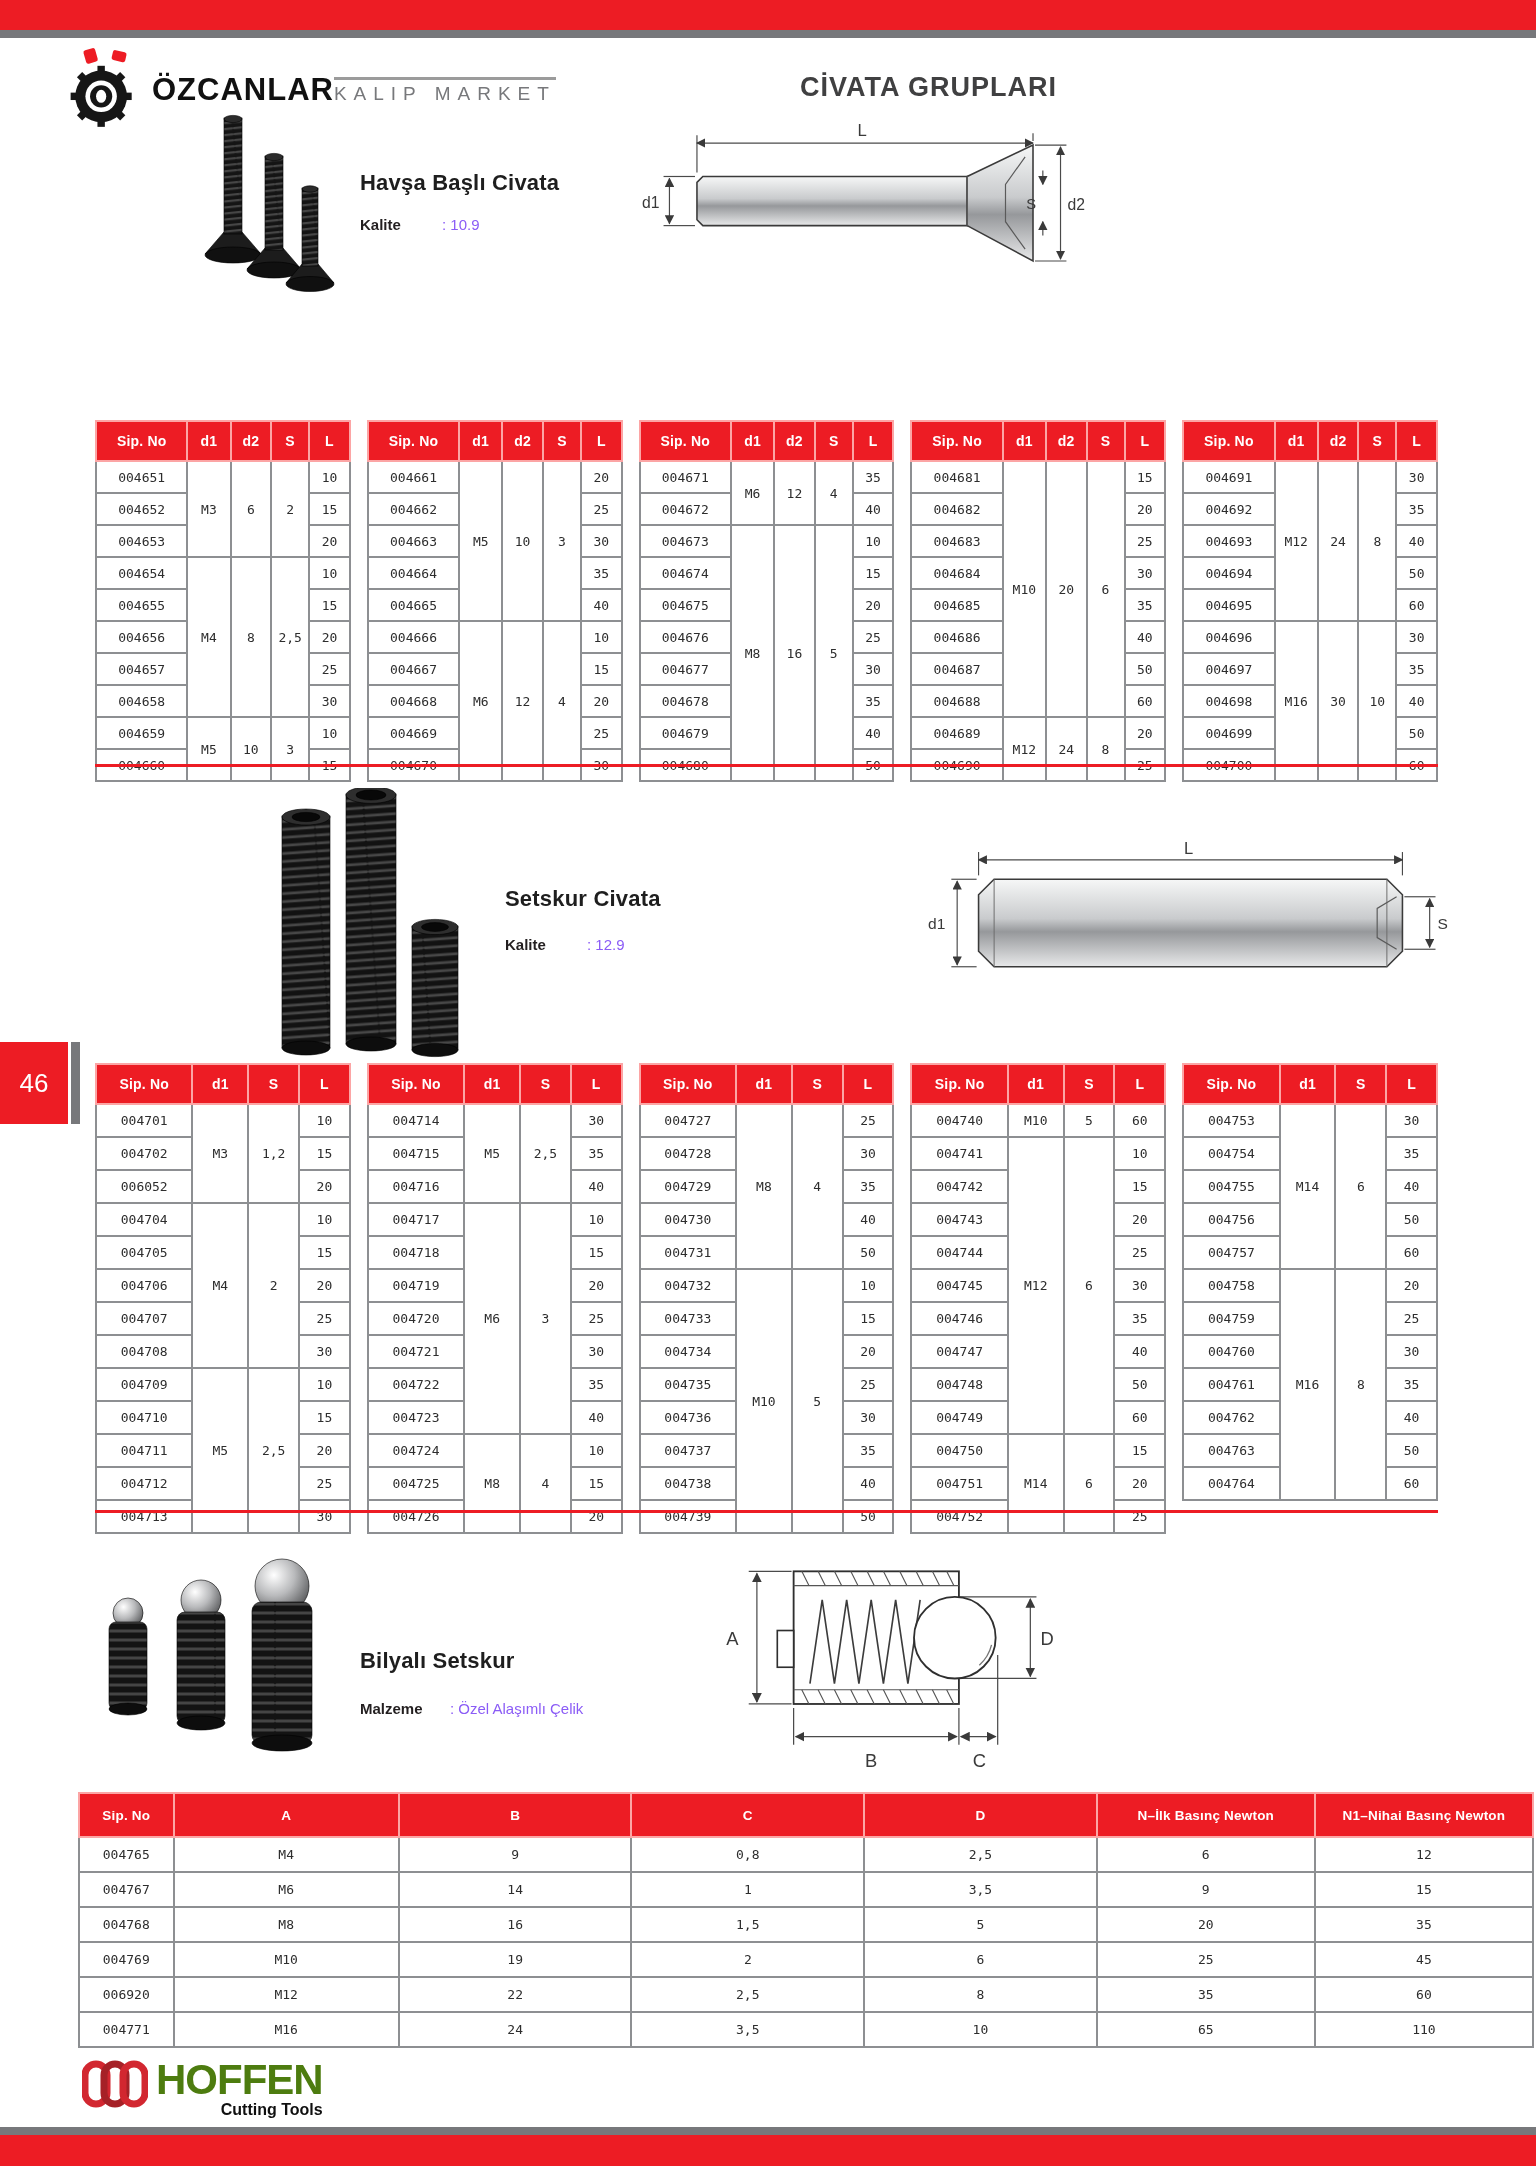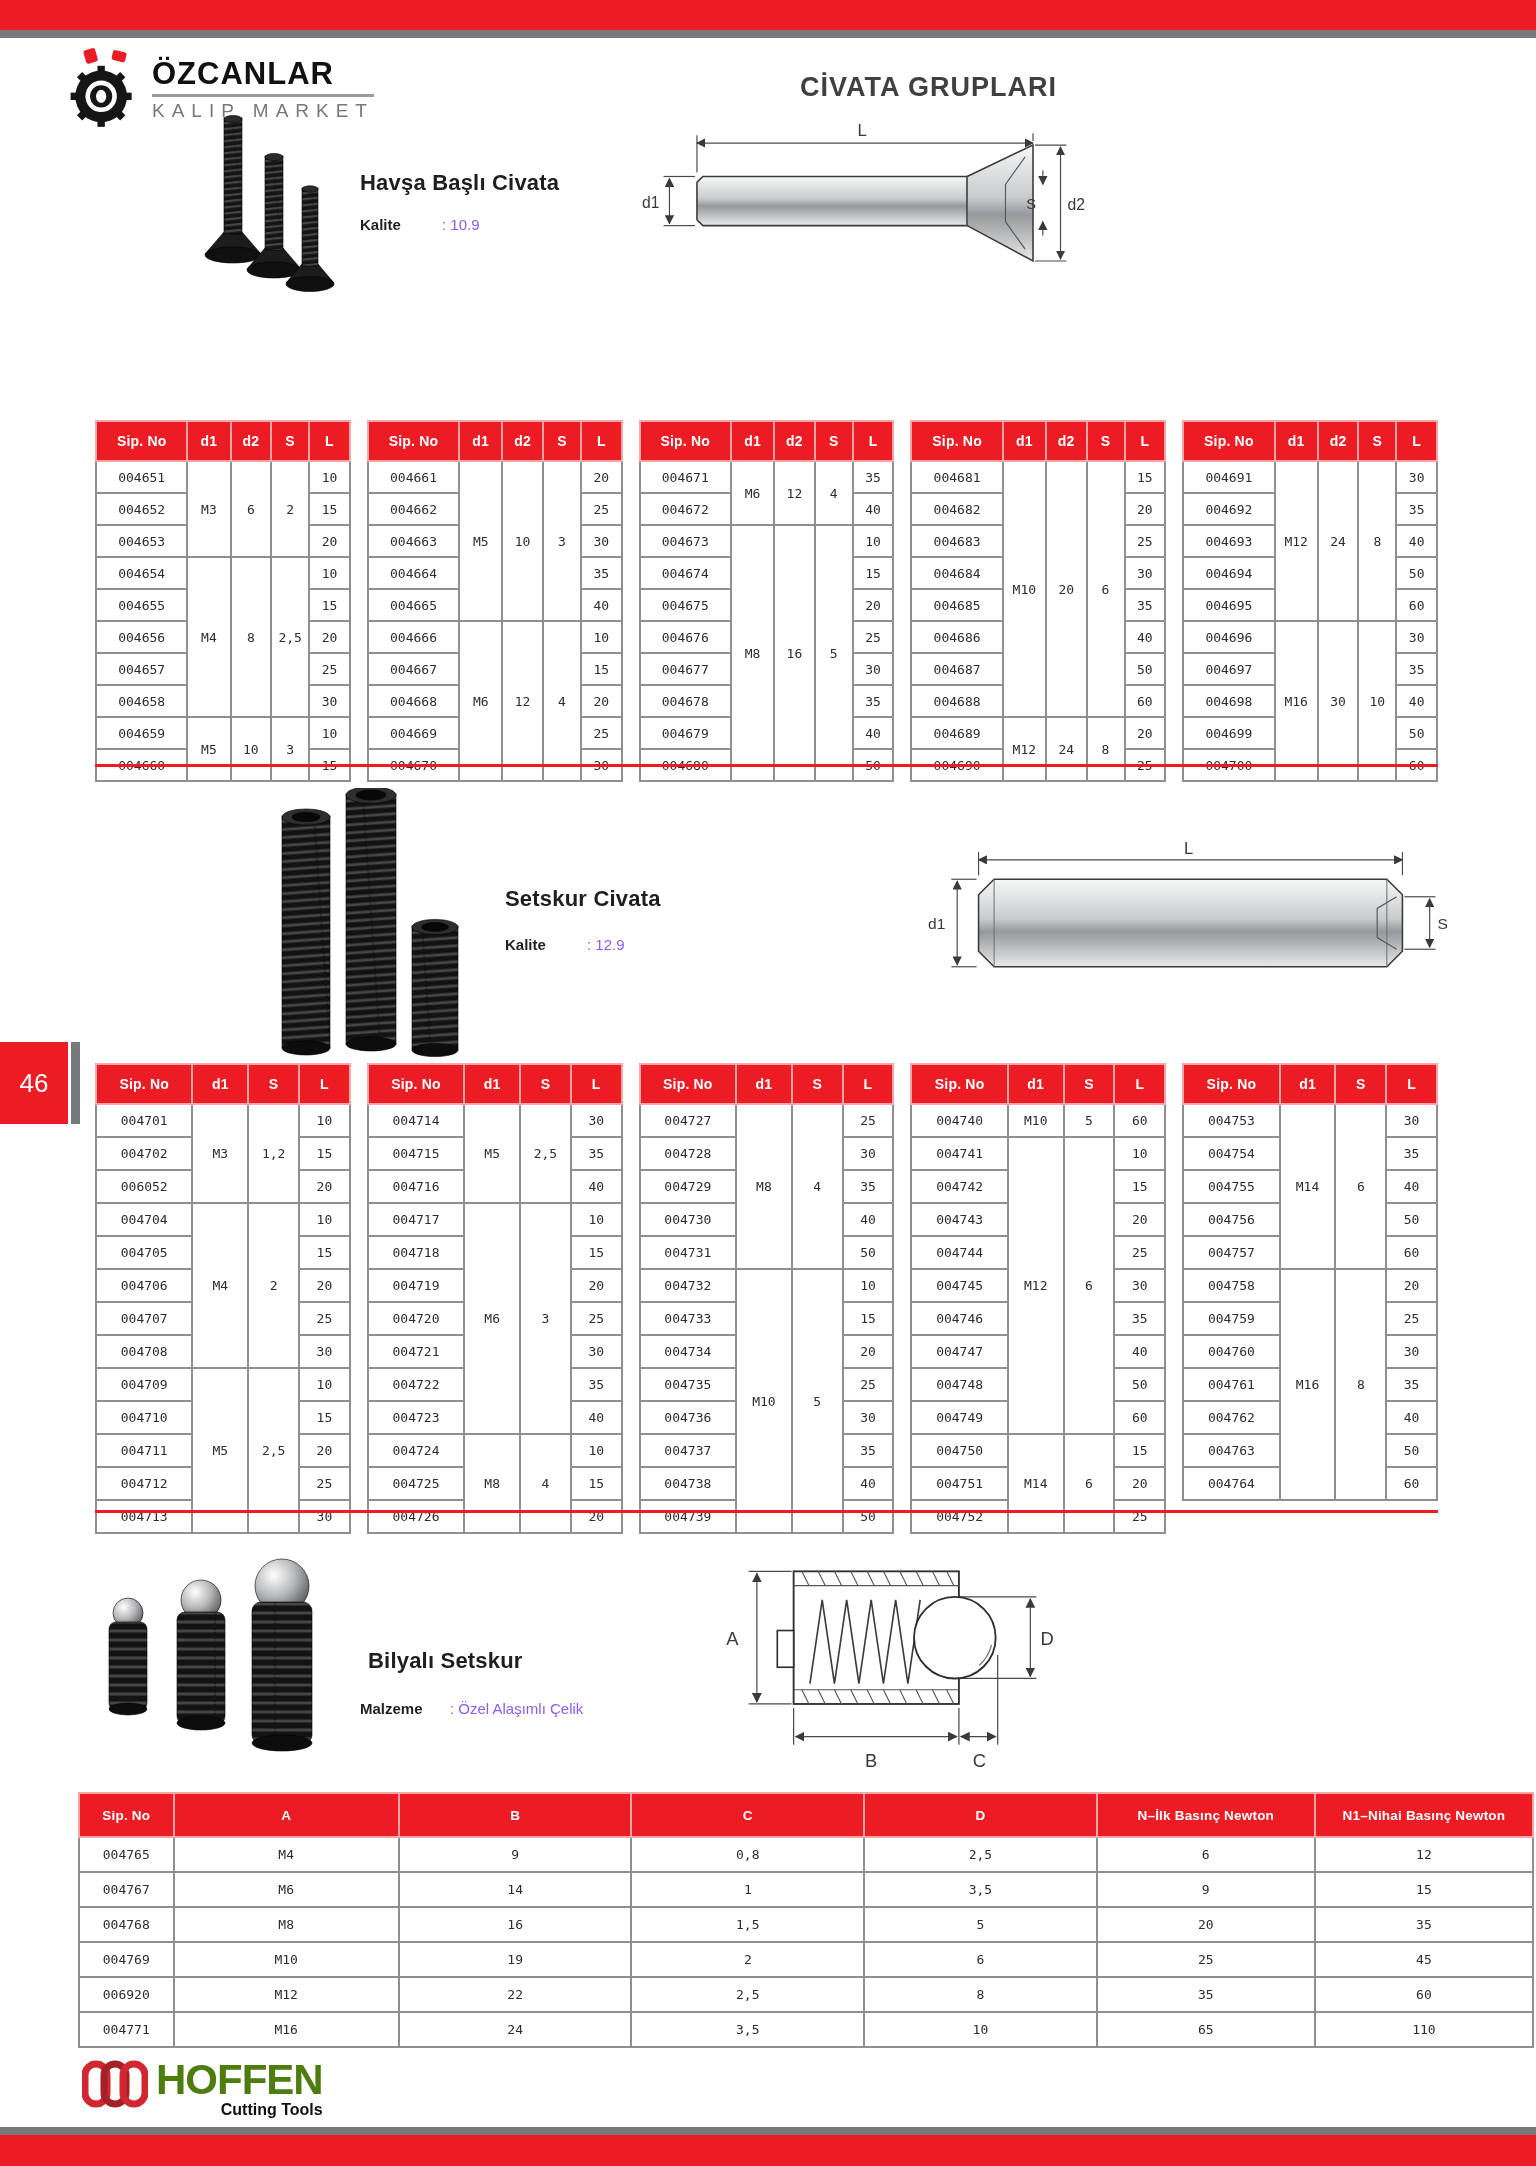--- a/index.html
+++ b/index.html
@@ -8,21 +8,21 @@
   .abs{position:absolute;}
 
   
   .bar-red-top{left:0;top:0;width:1536px;height:30px;background:#ED1C24;}
   .bar-gray-top{left:0;top:30px;width:1536px;height:8px;background:#77787B;}
   .bar-gray-bot{left:0;top:2127px;width:1536px;height:8px;background:#77787B;}
   .bar-red-bot{left:0;top:2135px;width:1536px;height:31px;background:#ED1C24;}
 
   
   .brand{left:66px;top:46px;display:flex;align-items:center;gap:12px;}
-  .brand-text{display:flex;flex-direction:column;}
+  .brand-text{display:flex;flex-direction:row;}
   .brand-l1{font-size:31px;font-weight:800;letter-spacing:1px;color:#111;line-height:1.05;}
   .brand-l2{font-size:19px;font-weight:500;letter-spacing:7px;color:#77787B;border-top:3px solid #9b9b9b;
             padding-top:4px;margin-top:3px;line-height:1.1;}
   .page-title{left:800px;top:72px;font-size:27px;font-weight:600;color:#404041;letter-spacing:1px;}
 
   
   .sec-head{font-size:22px;font-weight:700;color:#1e1e1e;letter-spacing:.2px;}
   .spec{display:flex;font-size:15px;}
   .spec .lab{font-weight:700;width:82px;color:#231f20;}
   .spec .val{color:#8b5cf6;}
@@ -969,21 +969,21 @@
         <rect x="82" y="74" width="48" height="112" rx="8" fill="url(#rib3)"></rect>
         <ellipse cx="106" cy="185" rx="24" ry="7" fill="#0d0d0d"></ellipse>
 
         <circle cx="187" cy="48" r="27" fill="url(#ball3)"></circle>
         <rect x="157" y="64" width="60" height="142" rx="9" fill="url(#rib3)"></rect>
         <ellipse cx="187" cy="205" rx="30" ry="8" fill="#0d0d0d"></ellipse>
       </g>
     </svg>
   </div>
 
-  <div class="abs sec-head" style="left:368px;top:1648px;">Bilyalı Setskur</div>
+  <div class="abs sec-head" style="left:360px;top:1648px;">Bilyalı Setskur</div>
   <div class="abs spec" style="left:360px;top:1700px;">
     <span class="lab" style="width:90px;">Malzeme</span>
     <span class="val">: Özel Alaşımlı Çelik</span>
   </div>
 
   <div class="abs" style="left:712px;top:1532px;">
     <svg width="352" height="246" viewBox="0 0 345 240">
       <defs>
         <marker id="ar3" viewBox="0 0 10 10" refX="9" refY="5" markerWidth="8" markerHeight="8" orient="auto-start-reverse">
           <path d="M0,0L10,5L0,10z" fill="#3a3a3a"></path>

